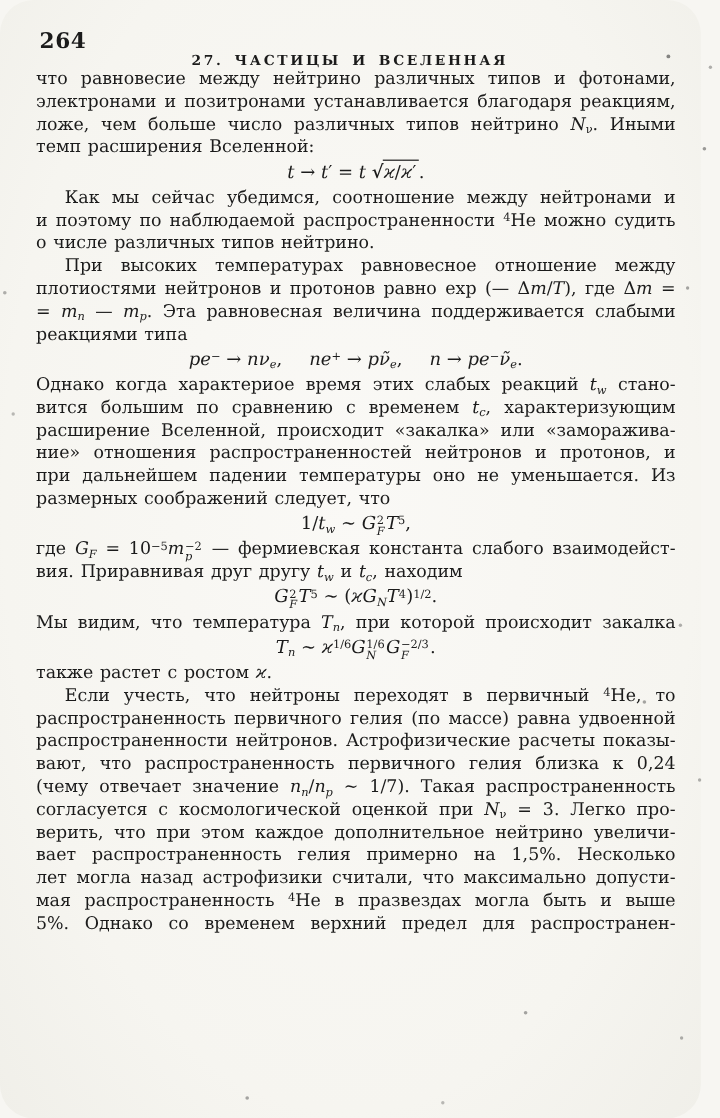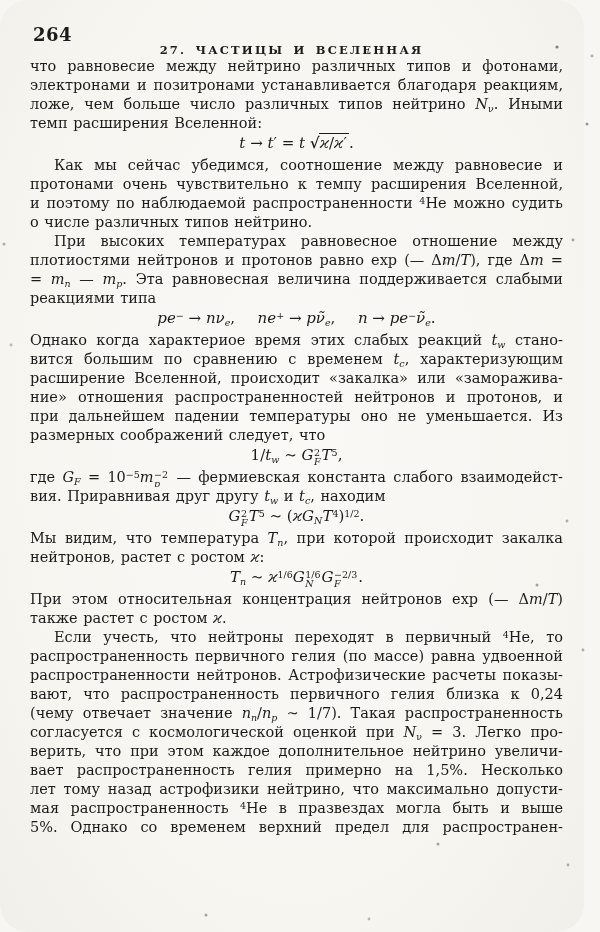--- a/index.html
+++ b/index.html
@@ -62,49 +62,46 @@
   <div class="header">
     <span class="pagenum">264</span>
     <span class="runhead">27. ЧАСТИЦЫ И ВСЕЛЕННАЯ</span>
   </div>
   <div class="body">
       <div class="tline">что равновесие между нейтрино различных типов и фотонами,</div>
       <div class="tline">электронами и позитронами устанавливается благодаря реакциям,</div>
       <div class="tline">ложе, чем больше число различных типов нейтрино <i>N</i><sub>ν</sub>. Иными</div>
       <div class="tline short">темп расширения Вселенной:</div>
       <div class="formula"><i>t</i> → <i>t</i>′ = <i>t</i> <span class="rad">√</span><span class="vinc"><i>ϰ</i>/<i>ϰ</i>′</span>.</div>
-      <div class="tline indent">Как мы сейчас убедимся, соотношение между равновесие и</div>
-      <div class="tline">протонами очень чувствительно к темпу расширения Вселенной,</div>
+      <div class="tline indent">Как мы сейчас убедимся, соотношение между нейтронами и</div>
       <div class="tline">и поэтому по наблюдаемой распространенности <sup>4</sup>He можно судить</div>
       <div class="tline short">о числе различных типов нейтрино.</div>
       <div class="tline indent">При высоких температурах равновесное отношение между</div>
       <div class="tline">плотиостями нейтронов и протонов равно exp (— Δ<i>m</i>/<i>T</i>), где Δ<i>m</i> =</div>
       <div class="tline">= <i>m<sub>n</sub></i> — <i>m<sub>p</sub></i>. Эта равновесная величина поддерживается слабыми</div>
       <div class="tline short">реакциями типа</div>
       <div class="formula"><i>pe</i><sup>−</sup> → <i>nν<sub>e</sub></i>,  <i>ne</i><sup>+</sup> → <i>pν̃<sub>e</sub></i>,  <i>n</i> → <i>pe</i><sup>−</sup><i>ν̃<sub>e</sub></i>.</div>
       <div class="tline">Однако когда характериое время этих слабых реакций <i>t<sub>w</sub></i> стано-</div>
       <div class="tline">вится большим по сравнению с временем <i>t<sub>c</sub></i>, характеризующим</div>
       <div class="tline">расширение Вселенной, происходит «закалка» или «заморажива-</div>
       <div class="tline">ние» отношения распространенностей нейтронов и протонов, и</div>
       <div class="tline">при дальнейшем падении температуры оно не уменьшается. Из</div>
       <div class="tline short">размерных соображений следует, что</div>
       <div class="formula">1/<i>t<sub>w</sub></i> ∼ <i>G</i><span class="ss"><span>2</span><span><i>F</i></span></span><i>T</i><sup>5</sup>,</div>
       <div class="tline">где <i>G<sub>F</sub></i> = 10<sup>−5</sup><i>m</i><span class="ss"><span>−2</span><span><i>p</i></span></span> — фермиевская константа слабого взаимодейст-</div>
       <div class="tline short">вия. Приравнивая друг другу <i>t<sub>w</sub></i> и <i>t<sub>c</sub></i>, находим</div>
       <div class="formula"><i>G</i><span class="ss"><span>2</span><span><i>F</i></span></span><i>T</i><sup>5</sup> ∼ (<i>ϰG<sub>N</sub>T</i><sup>4</sup>)<sup>1/2</sup>.</div>
       <div class="tline">Мы видим, что температура <i>T<sub>n</sub></i>, при которой происходит закалка</div>
-      <div class="tline short">нейтронов, растет с ростом <i>ϰ</i>:</div>
       <div class="formula"><i>T<sub>n</sub></i> ∼ <i>ϰ</i><sup>1/6</sup><i>G</i><span class="ss"><span>1/6</span><span><i>N</i></span></span><i>G</i><span class="ss"><span>−2/3</span><span><i>F</i></span></span>.</div>
-      <div class="tline">При этом относительная концентрация нейтронов exp (— Δ<i>m</i>/<i>T</i>)</div>
       <div class="tline short">также растет с ростом <i>ϰ</i>.</div>
       <div class="tline indent">Если учесть, что нейтроны переходят в первичный <sup>4</sup>He, то</div>
       <div class="tline">распространенность первичного гелия (по массе) равна удвоенной</div>
       <div class="tline">распространенности нейтронов. Астрофизические расчеты показы-</div>
       <div class="tline">вают, что распространенность первичного гелия близка к 0,24</div>
       <div class="tline">(чему отвечает значение <i>n<sub>n</sub></i>/<i>n<sub>p</sub></i> ∼ 1/7). Такая распространенность</div>
       <div class="tline">согласуется с космологической оценкой при <i>N</i><sub>ν</sub> = 3. Легко про-</div>
       <div class="tline">верить, что при этом каждое дополнительное нейтрино увеличи-</div>
       <div class="tline">вает распространенность гелия примерно на 1,5%. Несколько</div>
-      <div class="tline">лет тому назад астрофизики нейтрино, что максимально допусти-</div>
+      <div class="tline">лет могла назад астрофизики считали, что максимально допусти-</div>
       <div class="tline">мая распространенность <sup>4</sup>He в празвездах могла быть и выше</div>
       <div class="tline">5%. Однако со временем верхний предел для распространен-</div>
     </div>
 </div>
 
 </body></html>

